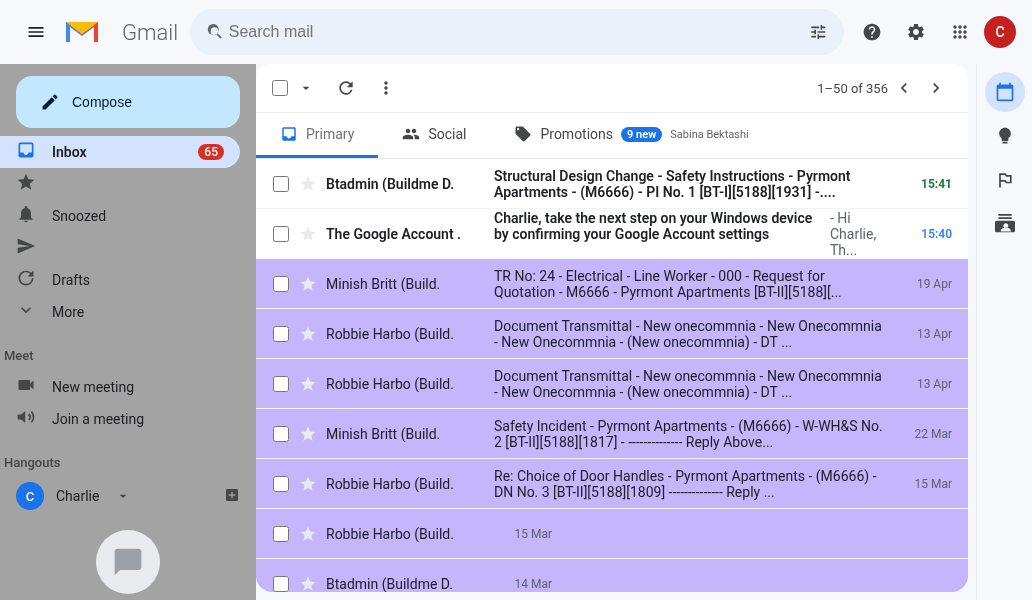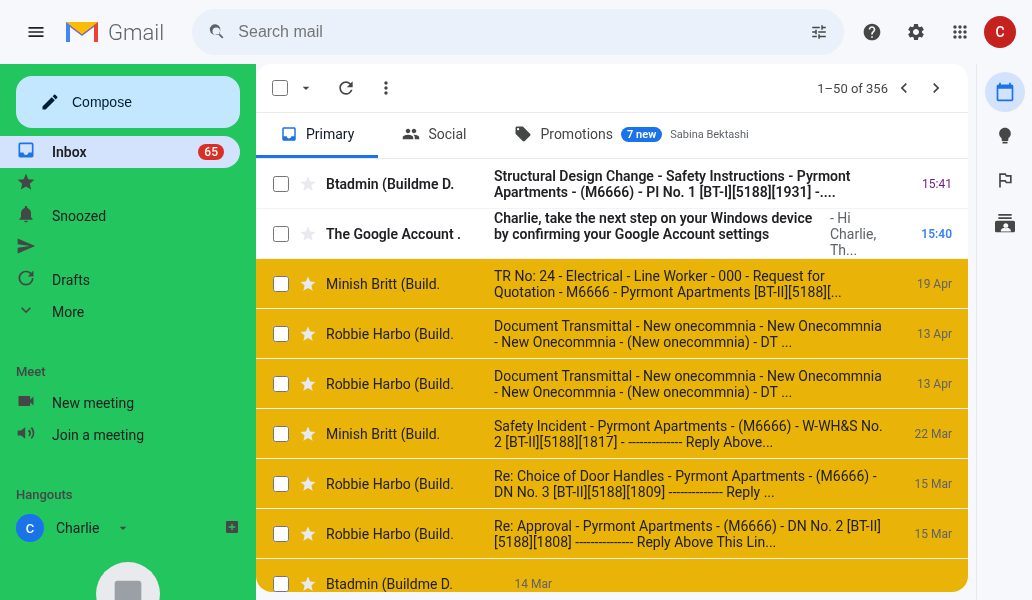--- a/index.html
+++ b/index.html
@@ -1,41 +1,41 @@
 <!DOCTYPE html>
 <html><head>
   <meta charset="utf-8">
   <style>
     * { box-sizing: border-box; margin: 0; padding: 0; }
     body { font-family: 'Google Sans', Roboto, Arial, sans-serif; font-size: 14px; background: #f6f8fc; color: #202124; height: 600px; overflow: hidden; display: flex; flex-direction: column; }
 
     
     .topbar { display: flex; align-items: center; height: 64px; padding: 0 16px; background: #f6f8fc; gap: 8px; flex-shrink: 0; }
     .topbar-menu-icon { width: 40px; height: 40px; display: flex; align-items: center; justify-content: center; border-radius: 50%; cursor: pointer; }
-    .gmail-logo { display: flex; align-items: center; gap: 8px; margin-right: 20px; }
-    .search-bar { flex: 1; max-width: 720px; height: 46px; background: #eaf1fb; border-radius: 24px; display: flex; align-items: center; padding: 0 16px; gap: 12px; }
+    .gmail-logo { display: flex; align-items: center; gap: 22px; margin-right: 4px; }
+    .search-bar { flex: 1; max-width: 720px; height: 46px; background: #eaf1fb; border-radius: 24px; display: flex; align-items: center; padding: 0 16px; gap: 4px; }
     .search-bar input { border: none; background: transparent; outline: none; font-size: 16px; width: 100%; color: #202124; }
     .search-bar-icon { color: #5f6368; font-size: 20px; }
     .search-tune-icon { color: #444746; font-size: 20px; cursor: pointer; margin-left: auto; }
     .topbar-right { margin-left: auto; display: flex; align-items: center; gap: 4px; }
     .topbar-icon-btn { width: 40px; height: 40px; display: flex; align-items: center; justify-content: center; border-radius: 50%; cursor: pointer; color: #444746; font-size: 20px; }
     .avatar { width: 32px; height: 32px; border-radius: 50%; background: #c5221f; color: white; display: flex; align-items: center; justify-content: center; font-size: 14px; font-weight: 500; cursor: pointer; }
 
     
     .main-layout { display: flex; flex: 1; overflow: hidden; }
 
     
-    .sidebar { width: 256px; flex-shrink: 0; background: #22c55e; padding: 8px 0; overflow-y: auto; display: flex; flex-direction: column; }
+    .sidebar { width: 256px; flex-shrink: 0; background: #a3a3a3; padding: 8px 0; overflow-y: auto; display: flex; flex-direction: column; }
     .compose-btn { margin: 4px 16px 8px 16px; background: #c2e7ff; border-radius: 16px; padding: 16px 24px; display: flex; align-items: center; gap: 12px; cursor: pointer; font-size: 14px; font-weight: 500; color: #001d35; border: none; }
     .nav-item { display: flex; align-items: center; padding: 4px 16px 4px 16px; height: 32px; border-radius: 0 16px 16px 0; cursor: pointer; font-size: 14px; color: #202124; position: relative; margin-right: 16px; }
     .nav-item.active { background: #d3e3fd; font-weight: 600; }
     .nav-item .nav-icon { width: 20px; margin-right: 16px; font-size: 16px; color: #444746; flex-shrink: 0; }
     .nav-item .nav-label { flex: 1; }
     .nav-item .nav-badge { background: #d93025; color: white; border-radius: 10px; padding: 1px 6px; font-size: 12px; font-weight: 500; }
-    .section-header { padding: 8px 16px; font-size: 13px; color: #444746; font-weight: 500; margin-top: 24px; }
+    .section-header { padding: 8px 4px; font-size: 13px; color: #444746; font-weight: 500; margin-top: 8px; }
     .meet-section { margin-top: 4px; }
     .hangouts-section { margin-top: 4px; }
     .hangout-item { display: flex; align-items: center; padding: 4px 16px; gap: 12px; cursor: pointer; }
     .hangout-avatar { width: 28px; height: 28px; border-radius: 50%; background: #1a73e8; color: white; display: flex; align-items: center; justify-content: center; font-size: 13px; font-weight: 500; }
     .no-chats { text-align: center; padding: 16px; color: #444746; font-size: 13px; }
     .no-chats-icon { width: 64px; height: 64px; border-radius: 50%; background: #e8eaed; margin: 0 auto 8px; display: flex; align-items: center; justify-content: center; font-size: 28px; color: #9aa0a6; }
 
     
     .right-sidebar { width: 56px; background: #f6f8fc; border-left: 1px solid #e8eaed; display: flex; flex-direction: column; align-items: center; padding: 8px 0; gap: 4px; flex-shrink: 0; }
     .right-sidebar-icon { width: 40px; height: 40px; border-radius: 50%; display: flex; align-items: center; justify-content: center; cursor: pointer; color: #444746; font-size: 20px; }
@@ -46,29 +46,29 @@
 
     
     .mail-toolbar { display: flex; align-items: center; padding: 8px 16px; border-bottom: 1px solid #e8eaed; gap: 8px; flex-shrink: 0; }
     .toolbar-btn { width: 32px; height: 32px; display: flex; align-items: center; justify-content: center; border-radius: 50%; cursor: pointer; color: #444746; font-size: 18px; }
     .toolbar-right { margin-left: auto; display: flex; align-items: center; color: #444746; font-size: 13px; }
     .page-nav-btn { width: 32px; height: 32px; display: flex; align-items: center; justify-content: center; border-radius: 50%; cursor: pointer; color: #444746; font-size: 18px; }
 
     
     .tabs { display: flex; border-bottom: 1px solid #e8eaed; flex-shrink: 0; }
     .tab { display: flex; align-items: center; gap: 8px; padding: 12px 24px; cursor: pointer; color: #444746; font-size: 14px; border-bottom: 3px solid transparent; position: relative; }
-    .tab.active { color: #0f172a; border-bottom-color: #1a73e8; }
+    .tab.active { color: #737373; border-bottom-color: #1a73e8; }
     .tab-badge { background: #1a73e8; color: white; border-radius: 10px; padding: 1px 6px; font-size: 11px; font-weight: 600; }
     .tab-subtitle { font-size: 11px; color: #5f6368; display: block; }
 
     
     .email-list { flex: 1; overflow-y: auto; }
     .email-row { display: flex; align-items: center; padding: 0 16px; height: 50px; border-bottom: 1px solid #f1f3f4; cursor: pointer; gap: 8px; position: relative; }
     .email-row.unread { background: white; }
-    .email-row.read { background: #eab308; }
+    .email-row.read { background: #c4b5fd; }
     .email-checkbox { width: 18px; height: 18px; display: flex; align-items: center; justify-content: center; flex-shrink: 0; }
     .email-star { width: 20px; display: flex; align-items: center; justify-content: center; color: #e8eaed; font-size: 16px; flex-shrink: 0; cursor: pointer; }
     .email-sender { width: 160px; flex-shrink: 0; font-size: 14px; white-space: nowrap; overflow: hidden; text-overflow: ellipsis; }
     .email-row.unread .email-sender { font-weight: 600; }
     .email-preview { color: #5f6368; font-weight: 400; }
     .email-time { flex-shrink: 0; font-size: 12px; color: #5f6368; margin-left: 8px; width: 50px; text-align: right; }
     .email-row.unread .email-time { font-weight: 600; color: #202124; }
     .subject-preview { display: flex; gap: 4px; flex: 1; overflow: hidden; }
 
     
@@ -290,41 +290,41 @@
         <svg width="18" height="18" viewBox="0 0 24 24" fill="#444746">
             <path d="M16 11c1.66 0 2.99-1.34 2.99-3S17.66 5 16 5c-1.66 0-3 1.34-3 3s1.34 3 3 3zm-8 0c1.66 0 2.99-1.34 2.99-3S9.66 5 8 5C6.34 5 5 6.34 5 8s1.34 3 3 3zm0 2c-2.33 0-7 1.17-7 3.5V19h14v-2.5c0-2.33-4.67-3.5-7-3.5zm8 0c-.29 0-.62.02-.97.05 1.16.84 1.97 1.97 1.97 3.45V19h6v-2.5c0-2.33-4.67-3.5-7-3.5z"></path>
           </svg>
         <span>Social</span>
       </div>
       <div class="tab">
         <svg width="18" height="18" viewBox="0 0 24 24" fill="#444746">
             <path d="M21.41 11.58l-9-9C12.05 2.22 11.55 2 11 2H4c-1.1 0-2 .9-2 2v7c0 .55.22 1.05.59 1.42l9 9c.36.36.86.58 1.41.58.55 0 1.05-.22 1.41-.59l7-7c.37-.36.59-.86.59-1.41 0-.55-.23-1.06-.59-1.42zM5.5 7C4.67 7 4 6.33 4 5.5S4.67 4 5.5 4 7 4.67 7 5.5 6.33 7 5.5 7z"></path>
           </svg>
         <span>Promotions</span>
-        <span class="tab-badge">7 new</span>
+        <span class="tab-badge">9 new</span>
         <span class="tab-subtitle">Sabina Bektashi</span>
       </div>
     </div>
 
     <div class="email-list" id="email-list">
         <div class="email-row unread">
     <div class="email-checkbox">
       <input type="checkbox" style="">
     </div>
     <div class="email-star ">
       <svg width="18" height="18" viewBox="0 0 24 24" fill="#e8eaed">
               <path d="M12 17.27L18.18 21l-1.64-7.03L22 9.24l-7.19-.61L12 2 9.19 8.63 2 9.24l5.46 4.73L5.82 21z"></path>
             </svg>
     </div>
     <div class="email-sender" style="font-weight:600">Btadmin (Buildme D.</div>
     <div class="subject-preview">
       <span style="font-weight:600">Structural Design Change - Safety Instructions - Pyrmont Apartments - (M6666) - PI No. 1 [BT-I][5188][1931] -....</span>
 
     </div>
-    <div class="email-time" style="font-weight:400;color:#701a75">15:41</div>
+    <div class="email-time" style="font-weight:700;color:#15803d">15:41</div>
   </div>
         <div class="email-row unread">
     <div class="email-checkbox">
       <input type="checkbox" style="">
     </div>
     <div class="email-star ">
       <svg width="18" height="18" viewBox="0 0 24 24" fill="#e8eaed">
               <path d="M12 17.27L18.18 21l-1.64-7.03L22 9.24l-7.19-.61L12 2 9.19 8.63 2 9.24l5.46 4.73L5.82 21z"></path>
             </svg>
     </div>
@@ -418,24 +418,20 @@
         <div class="email-row read">
     <div class="email-checkbox">
       <input type="checkbox" style="">
     </div>
     <div class="email-star ">
       <svg width="18" height="18" viewBox="0 0 24 24" fill="#e8eaed">
               <path d="M12 17.27L18.18 21l-1.64-7.03L22 9.24l-7.19-.61L12 2 9.19 8.63 2 9.24l5.46 4.73L5.82 21z"></path>
             </svg>
     </div>
     <div class="email-sender" style="">Robbie Harbo (Build.</div>
-    <div class="subject-preview">
-      <span style="">Re: Approval - Pyrmont Apartments - (M6666) - DN No. 2 [BT-II][5188][1808] --------------- Reply Above This Lin...</span>
-
-    </div>
     <div class="email-time" style="">15 Mar</div>
   </div>
         <div class="email-row read">
     <div class="email-checkbox">
       <input type="checkbox" style="">
     </div>
     <div class="email-star ">
       <svg width="18" height="18" viewBox="0 0 24 24" fill="#e8eaed">
               <path d="M12 17.27L18.18 21l-1.64-7.03L22 9.24l-7.19-.61L12 2 9.19 8.63 2 9.24l5.46 4.73L5.82 21z"></path>
             </svg>

